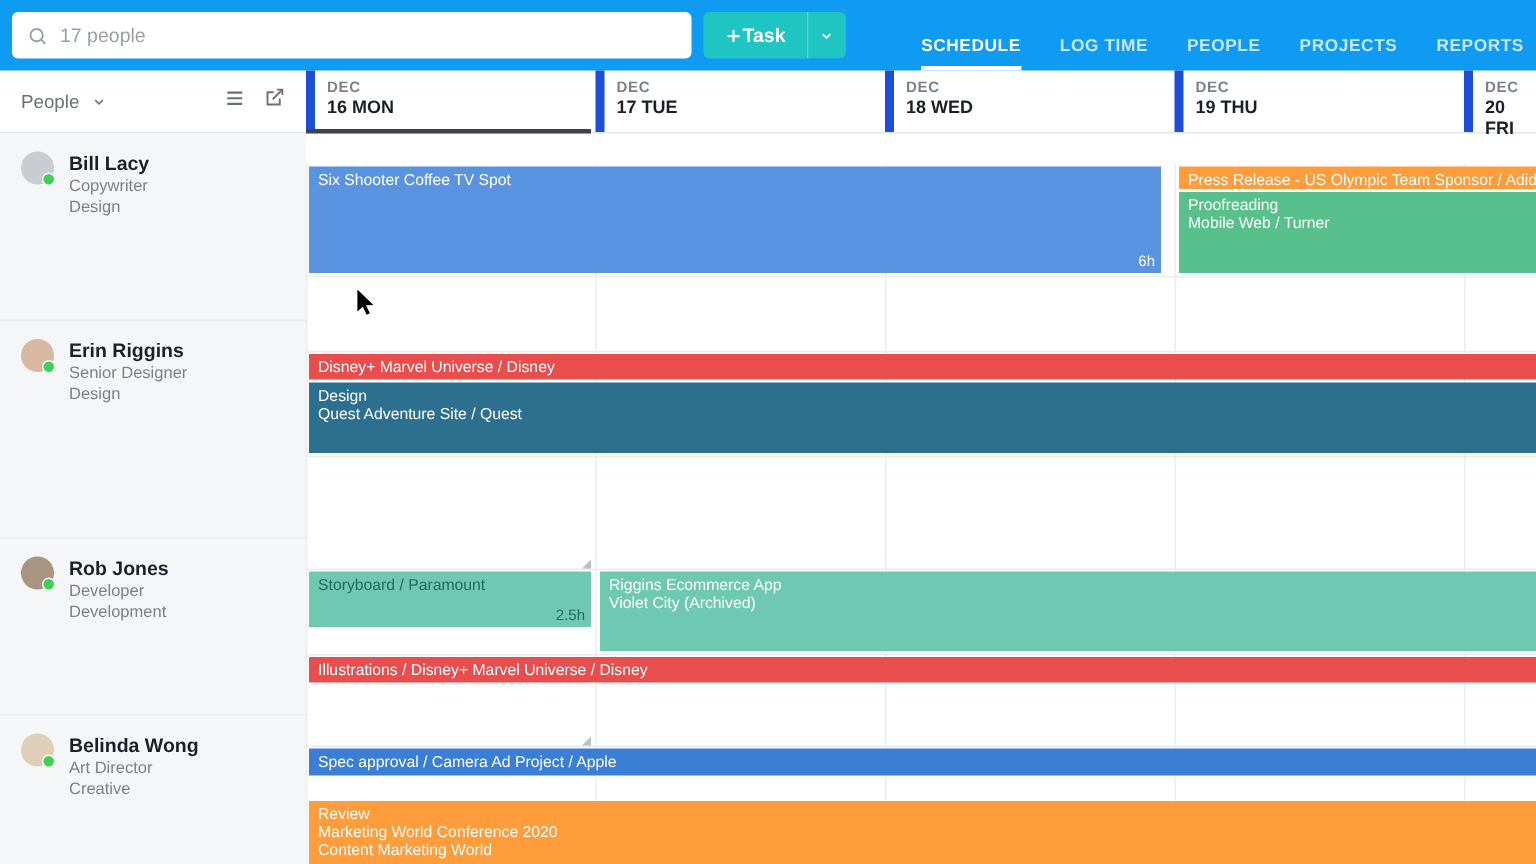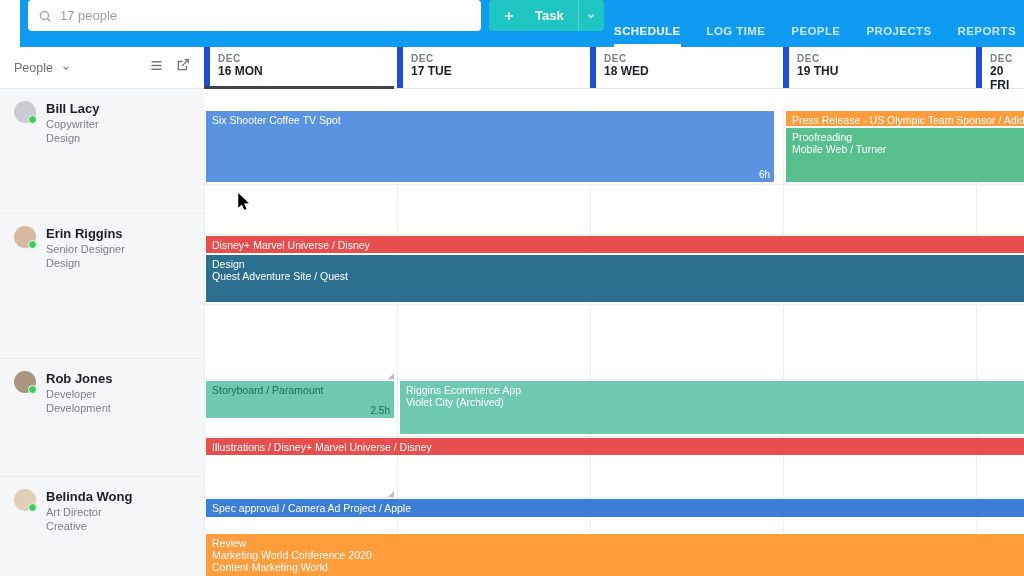--- a/index.html
+++ b/index.html
@@ -1,24 +1,24 @@
 <!DOCTYPE html>
 <html><head>
 <meta charset="utf-8">
 <style>
   * { box-sizing: border-box; margin: 0; padding: 0; }
   html, body { width: 1024px; height: 576px; font-family: -apple-system, BlinkMacSystemFont, "Segoe UI", Arial, sans-serif; overflow: hidden; background: #fff; }
   
-  .topbar { height: 47px; background: #0f9bf2; display: flex; align-items: flex-start; padding: 0 8px; gap: 8px; margin-left: 20px; }
+  .topbar { height: 47px; background: #0f9bf2; display: flex; align-items: center; padding: 0 8px; gap: 8px; }
   .search-wrap { position: relative; flex: 0 0 453px; }
   .search-wrap svg { position: absolute; left: 10px; top: 50%; transform: translateY(-50%); }
   .search-input { width: 100%; height: 31px; border: none; border-radius: 4px; padding: 0 12px 0 32px; font-size: 13px; color: #333; background: #fff; }
   .search-input::placeholder { color: #9aa0a6; }
   .btn-group { display: flex; }
-  .btn-task { height: 31px; background: #1fc5c2; color: #fff; border: none; border-radius: 4px 0 0 4px; padding: 0 14px; font-size: 13px; font-weight: 600; display: flex; align-items: center; gap: 20px; cursor: pointer; }
+  .btn-task { height: 31px; background: #1fc5c2; color: #fff; border: none; border-radius: 4px 0 0 4px; padding: 0 14px; font-size: 13px; font-weight: 600; display: flex; align-items: center; gap: 0; cursor: pointer; }
   .btn-task-dd { height: 31px; width: 26px; background: #1fc5c2; border: none; border-left: 1px solid rgba(255,255,255,0.25); border-radius: 0 4px 4px 0; display: flex; align-items: center; justify-content: center; cursor: pointer; }
   .nav { margin-left: auto; display: flex; gap: 26px; align-items: center; height: 100%; }
   .nav-item { color: #c9e7fa; font-size: 11.5px; font-weight: 700; letter-spacing: 0.4px; cursor: pointer; height: 100%; display: flex; align-items: center; border-bottom: 3px solid transparent; padding-top: 17px; }
   .nav-item.active { color: #fff; border-bottom-color: #fff; }
   
   .subbar { height: 42px; display: flex; border-bottom: 1px solid #e4e6e9; }
   .subbar-left { width: 204px; display: flex; align-items: center; padding: 0 14px; gap: 10px; justify-content: space-between; }
   .people-dd { display: flex; align-items: center; gap: 8px; color: #6b6f76; font-size: 12.5px; cursor: pointer; }
   .subbar-icons { display: flex; gap: 12px; }
   .icon-btn { cursor: pointer; color: #6b6f76; }

